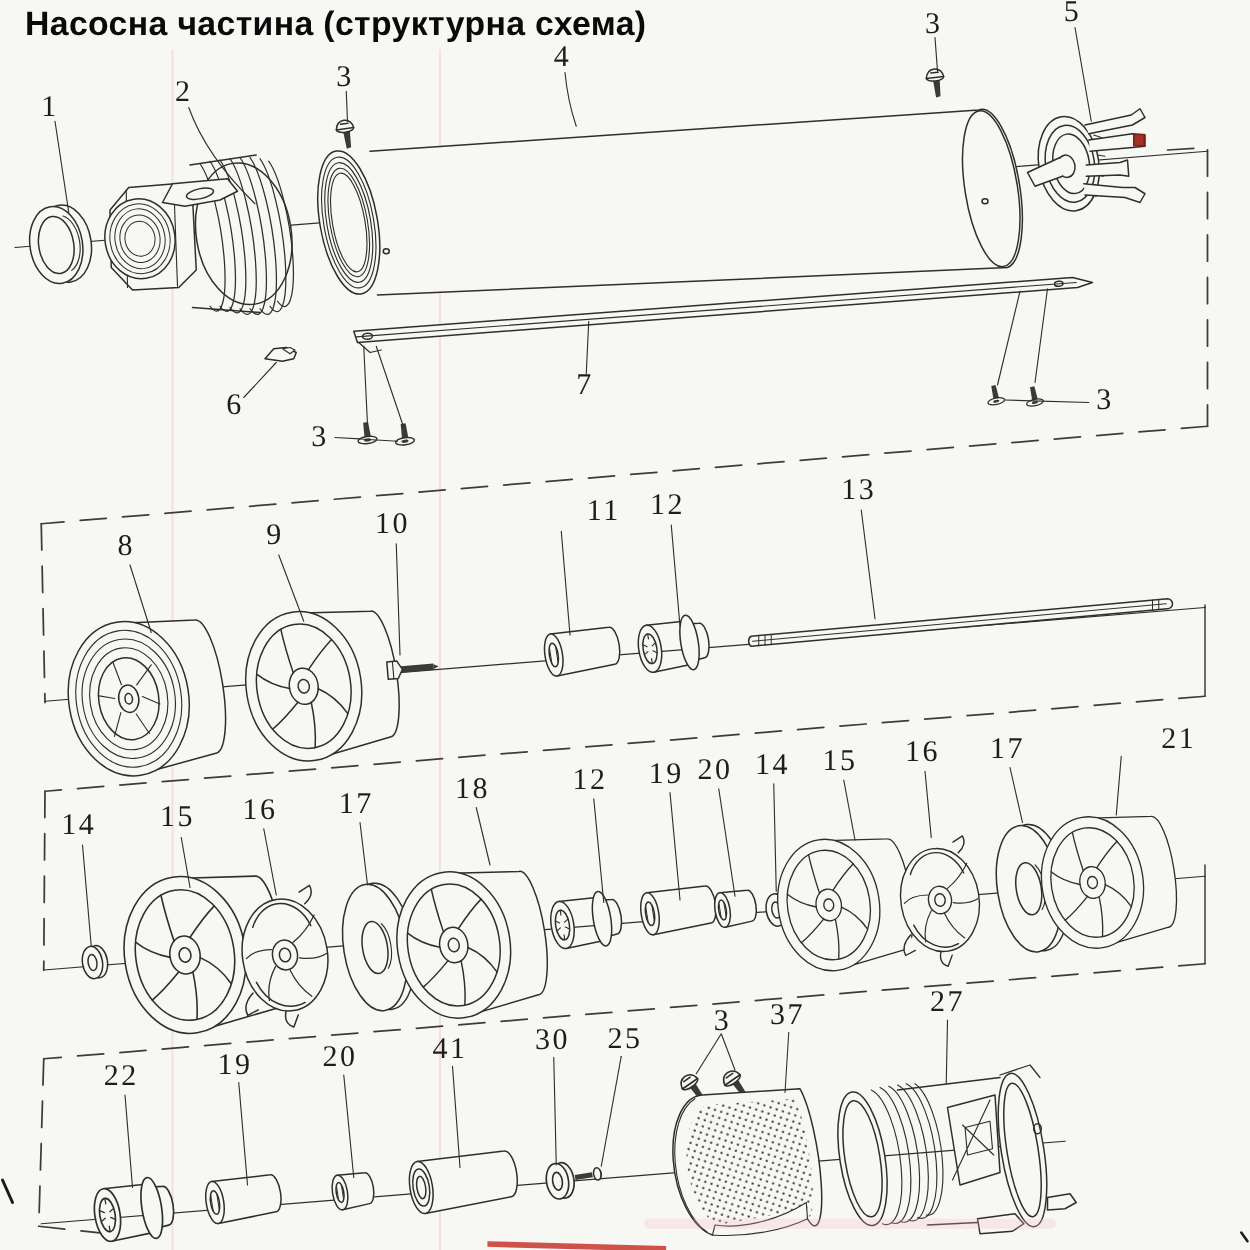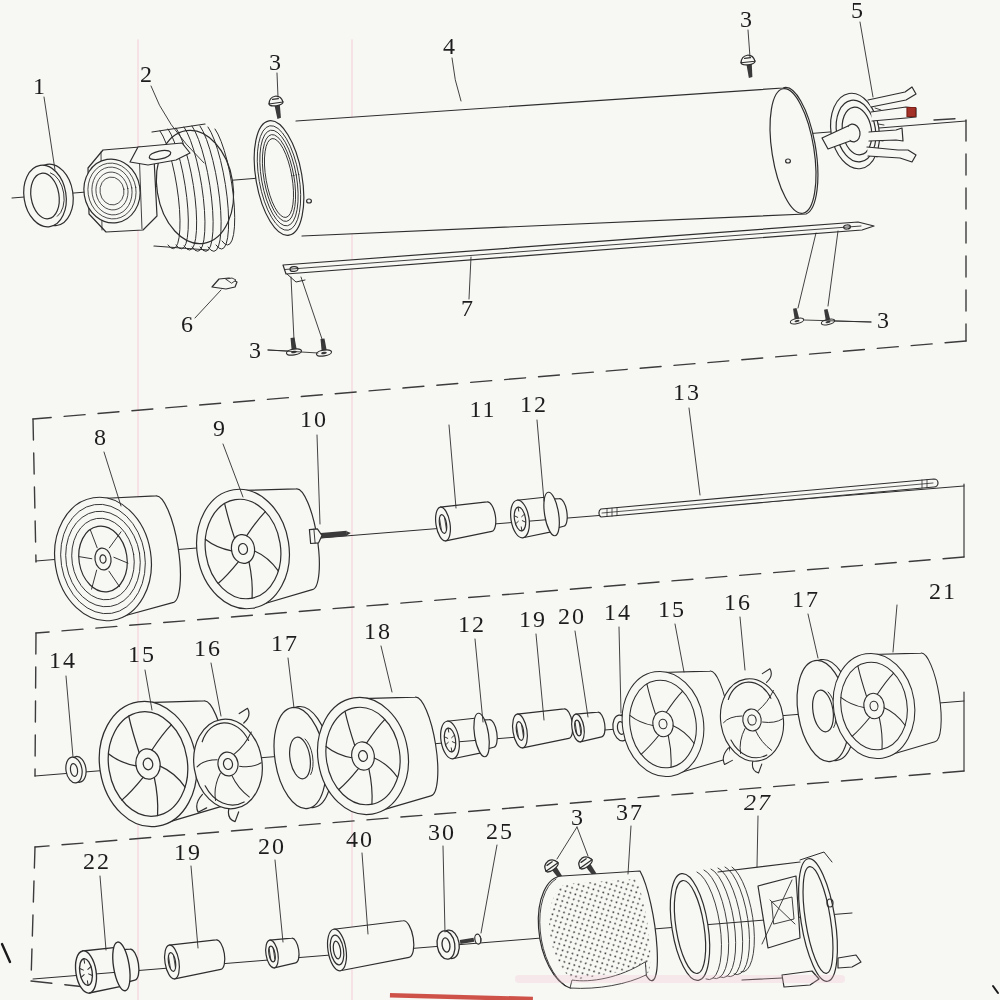--- a/index.html
+++ b/index.html
@@ -10,20 +10,21 @@
          color:#0a0a0a;letter-spacing:.3px;white-space:nowrap;}
   .callout{position:absolute;transform:translate(-50%,-50%);
            font:24px "Liberation Serif",serif;color:#1d1d1d;letter-spacing:2px;
            white-space:nowrap;line-height:1;}
 </style>
 </head>
 <body>
 
 <div class="stage">
 
+  <div class="title">Насосна частина (структурна схема)</div>
 
   <svg width="1000" height="1000" viewBox="0 0 1000 1000">
     <defs>
       <pattern id="dots" width="5.2" height="5.2" patternUnits="userSpaceOnUse" patternTransform="rotate(18)">
         <circle cx="2" cy="2" r="0.95" fill="#3d3d3d"></circle>
       </pattern>
 
       <g id="drum">
         <path d="M8,-58 L62,-51 A13,51 0 0 1 62,51 L8,58" fill="#f7f7f4"></path>
         <ellipse rx="46" ry="60" fill="#f7f7f4"></ellipse>
@@ -384,19 +385,19 @@
     <div class="callout" style="left: 533px; top: 619px;">19</div>
     <div class="callout" style="left: 572px; top: 616px;">20</div>
     <div class="callout" style="left: 618px; top: 612px;">14</div>
     <div class="callout" style="left: 672px; top: 609px;">15</div>
     <div class="callout" style="left: 738px; top: 602px;">16</div>
     <div class="callout" style="left: 806px; top: 599px;">17</div>
     <div class="callout" style="left: 896px; top: 591px; margin-left: 47px;">21</div>
     <div class="callout" style="left: 97px; top: 861px;">22</div>
     <div class="callout" style="left: 188px; top: 852px;">19</div>
     <div class="callout" style="left: 272px; top: 846px;">20</div>
-    <div class="callout" style="left: 360px; top: 839px;">40</div>
+    <div class="callout" style="left: 360px; top: 839px;">41</div>
     <div class="callout" style="left: 442px; top: 832px;">30</div>
     <div class="callout" style="left: 500px; top: 831px;">25</div>
     <div class="callout" style="left: 578px; top: 817px;">3</div>
     <div class="callout" style="left: 630px; top: 812px;">37</div>
-    <div class="callout" style="left: 758px; top: 802px; font-style: italic;">27</div>
+    <div class="callout" style="left: 758px; top: 802px;">27</div>
   </div>
 
 </body></html>

